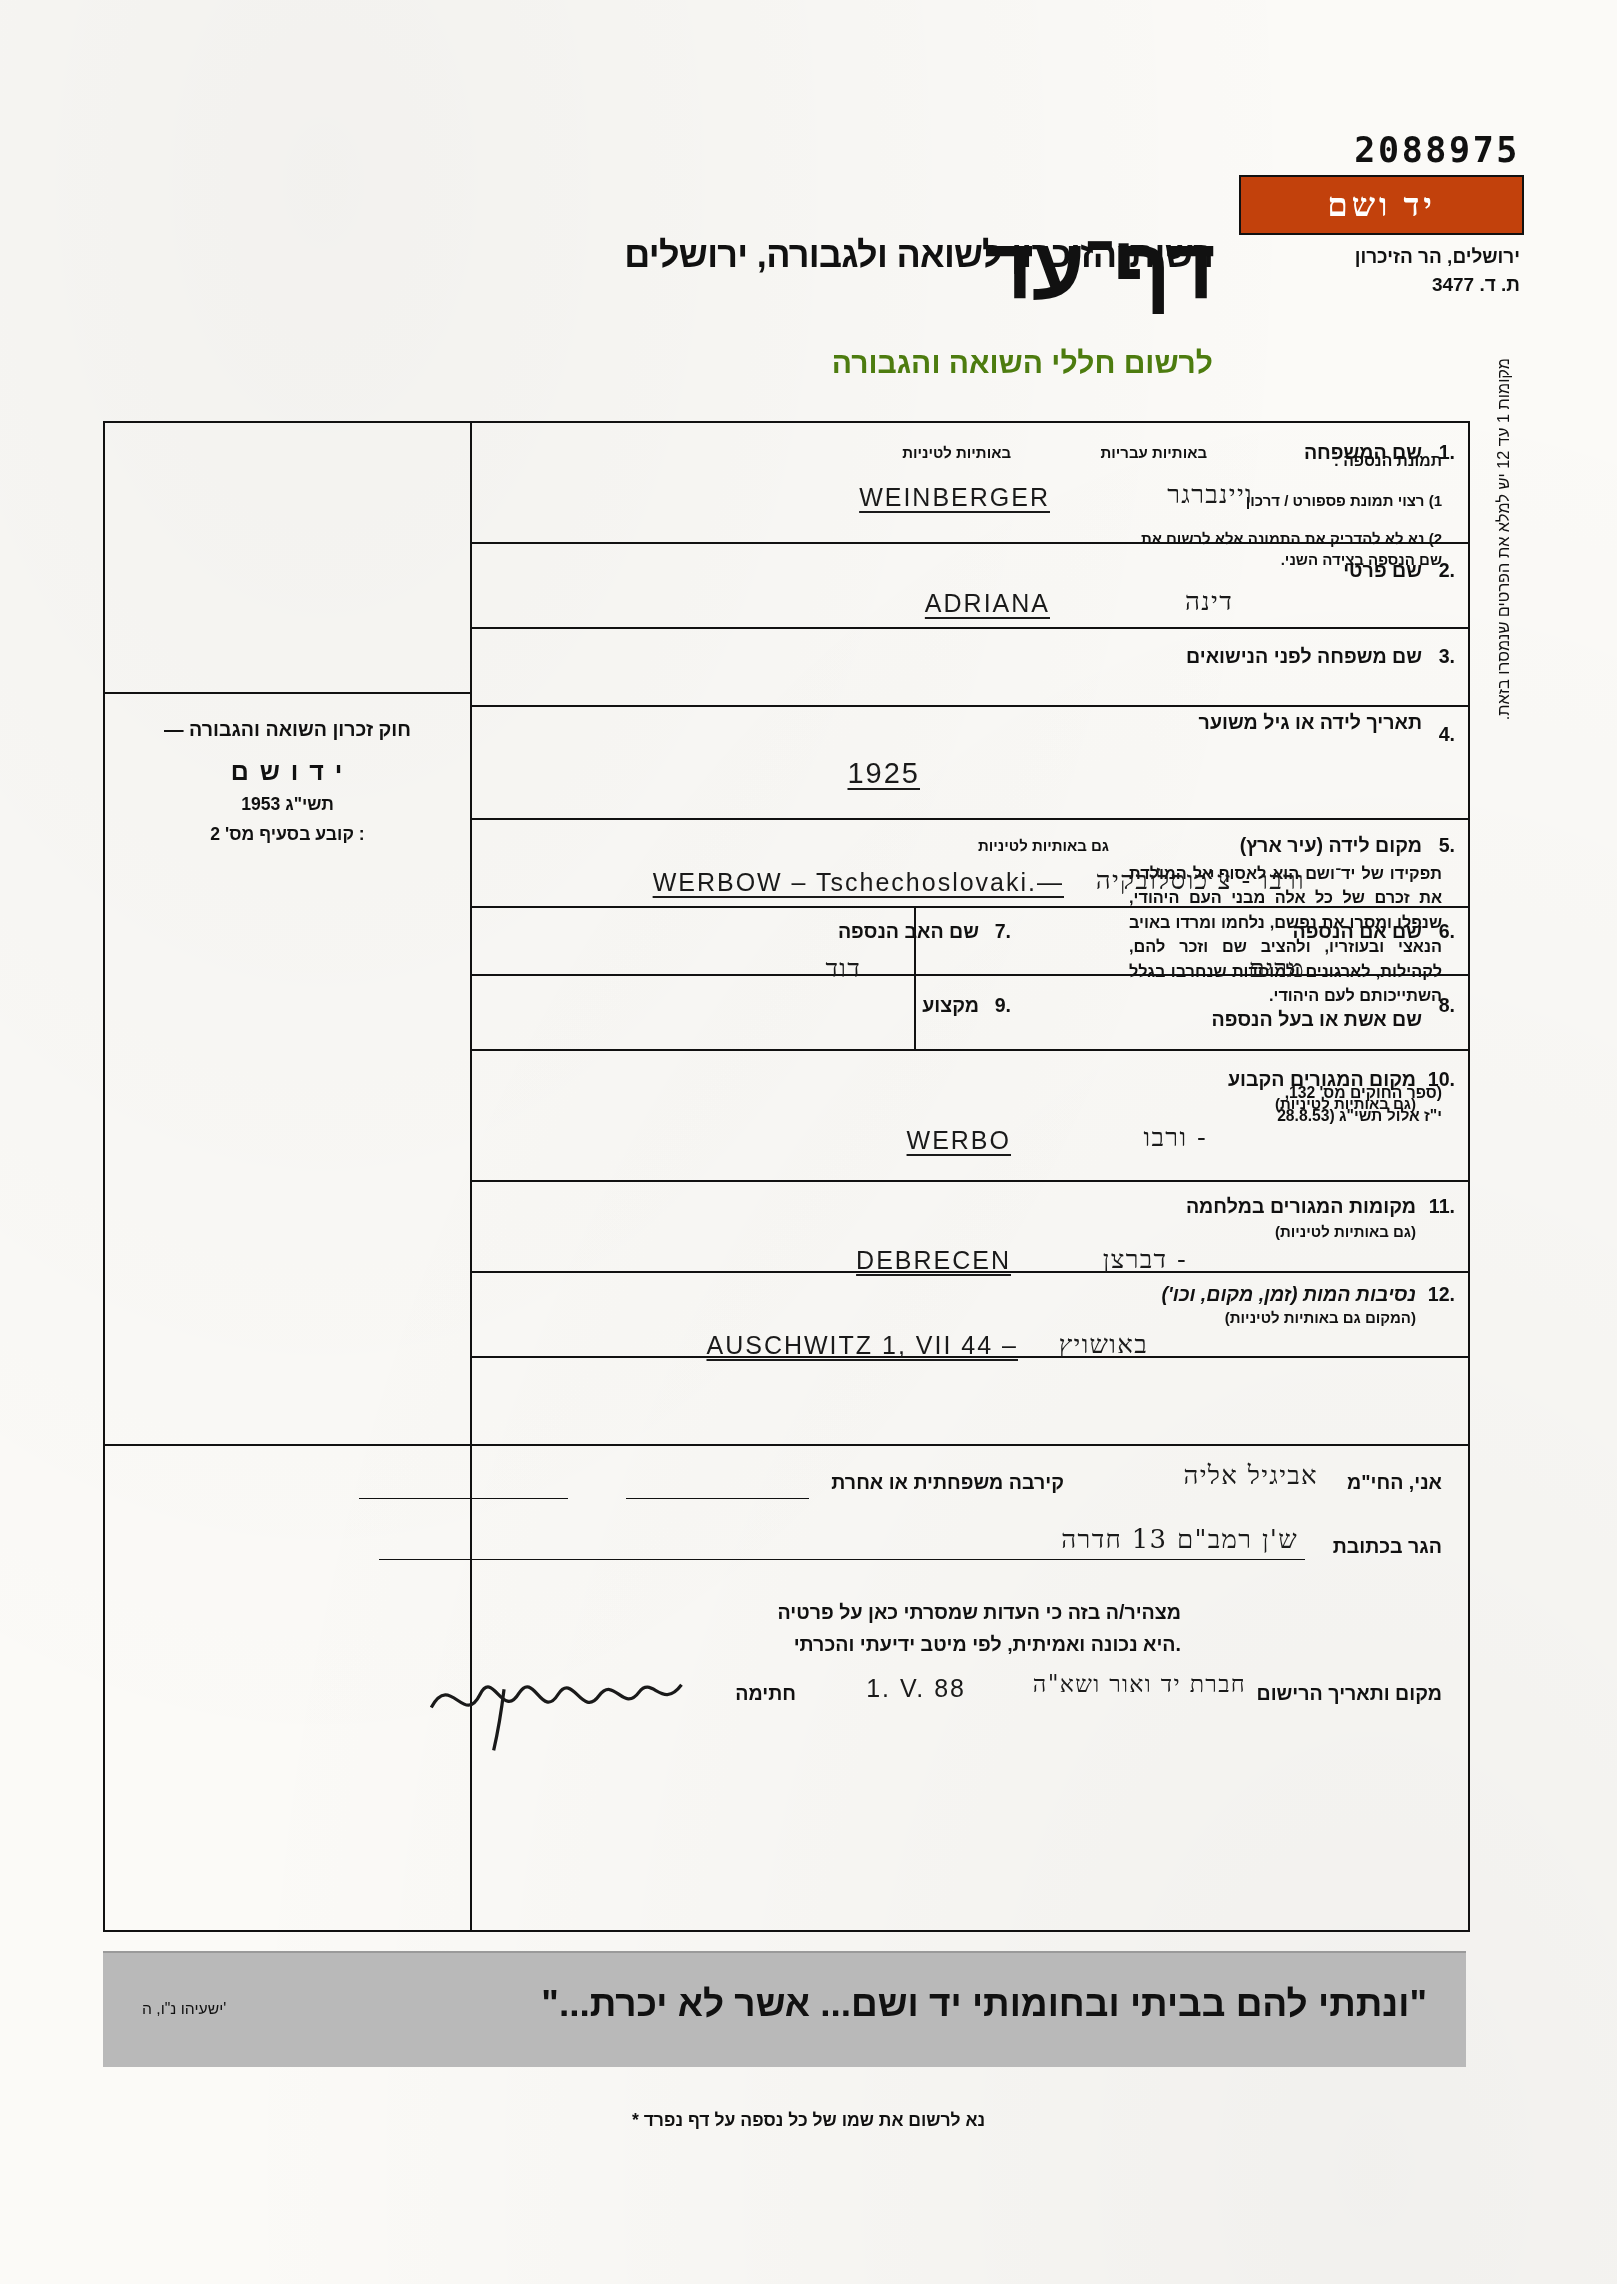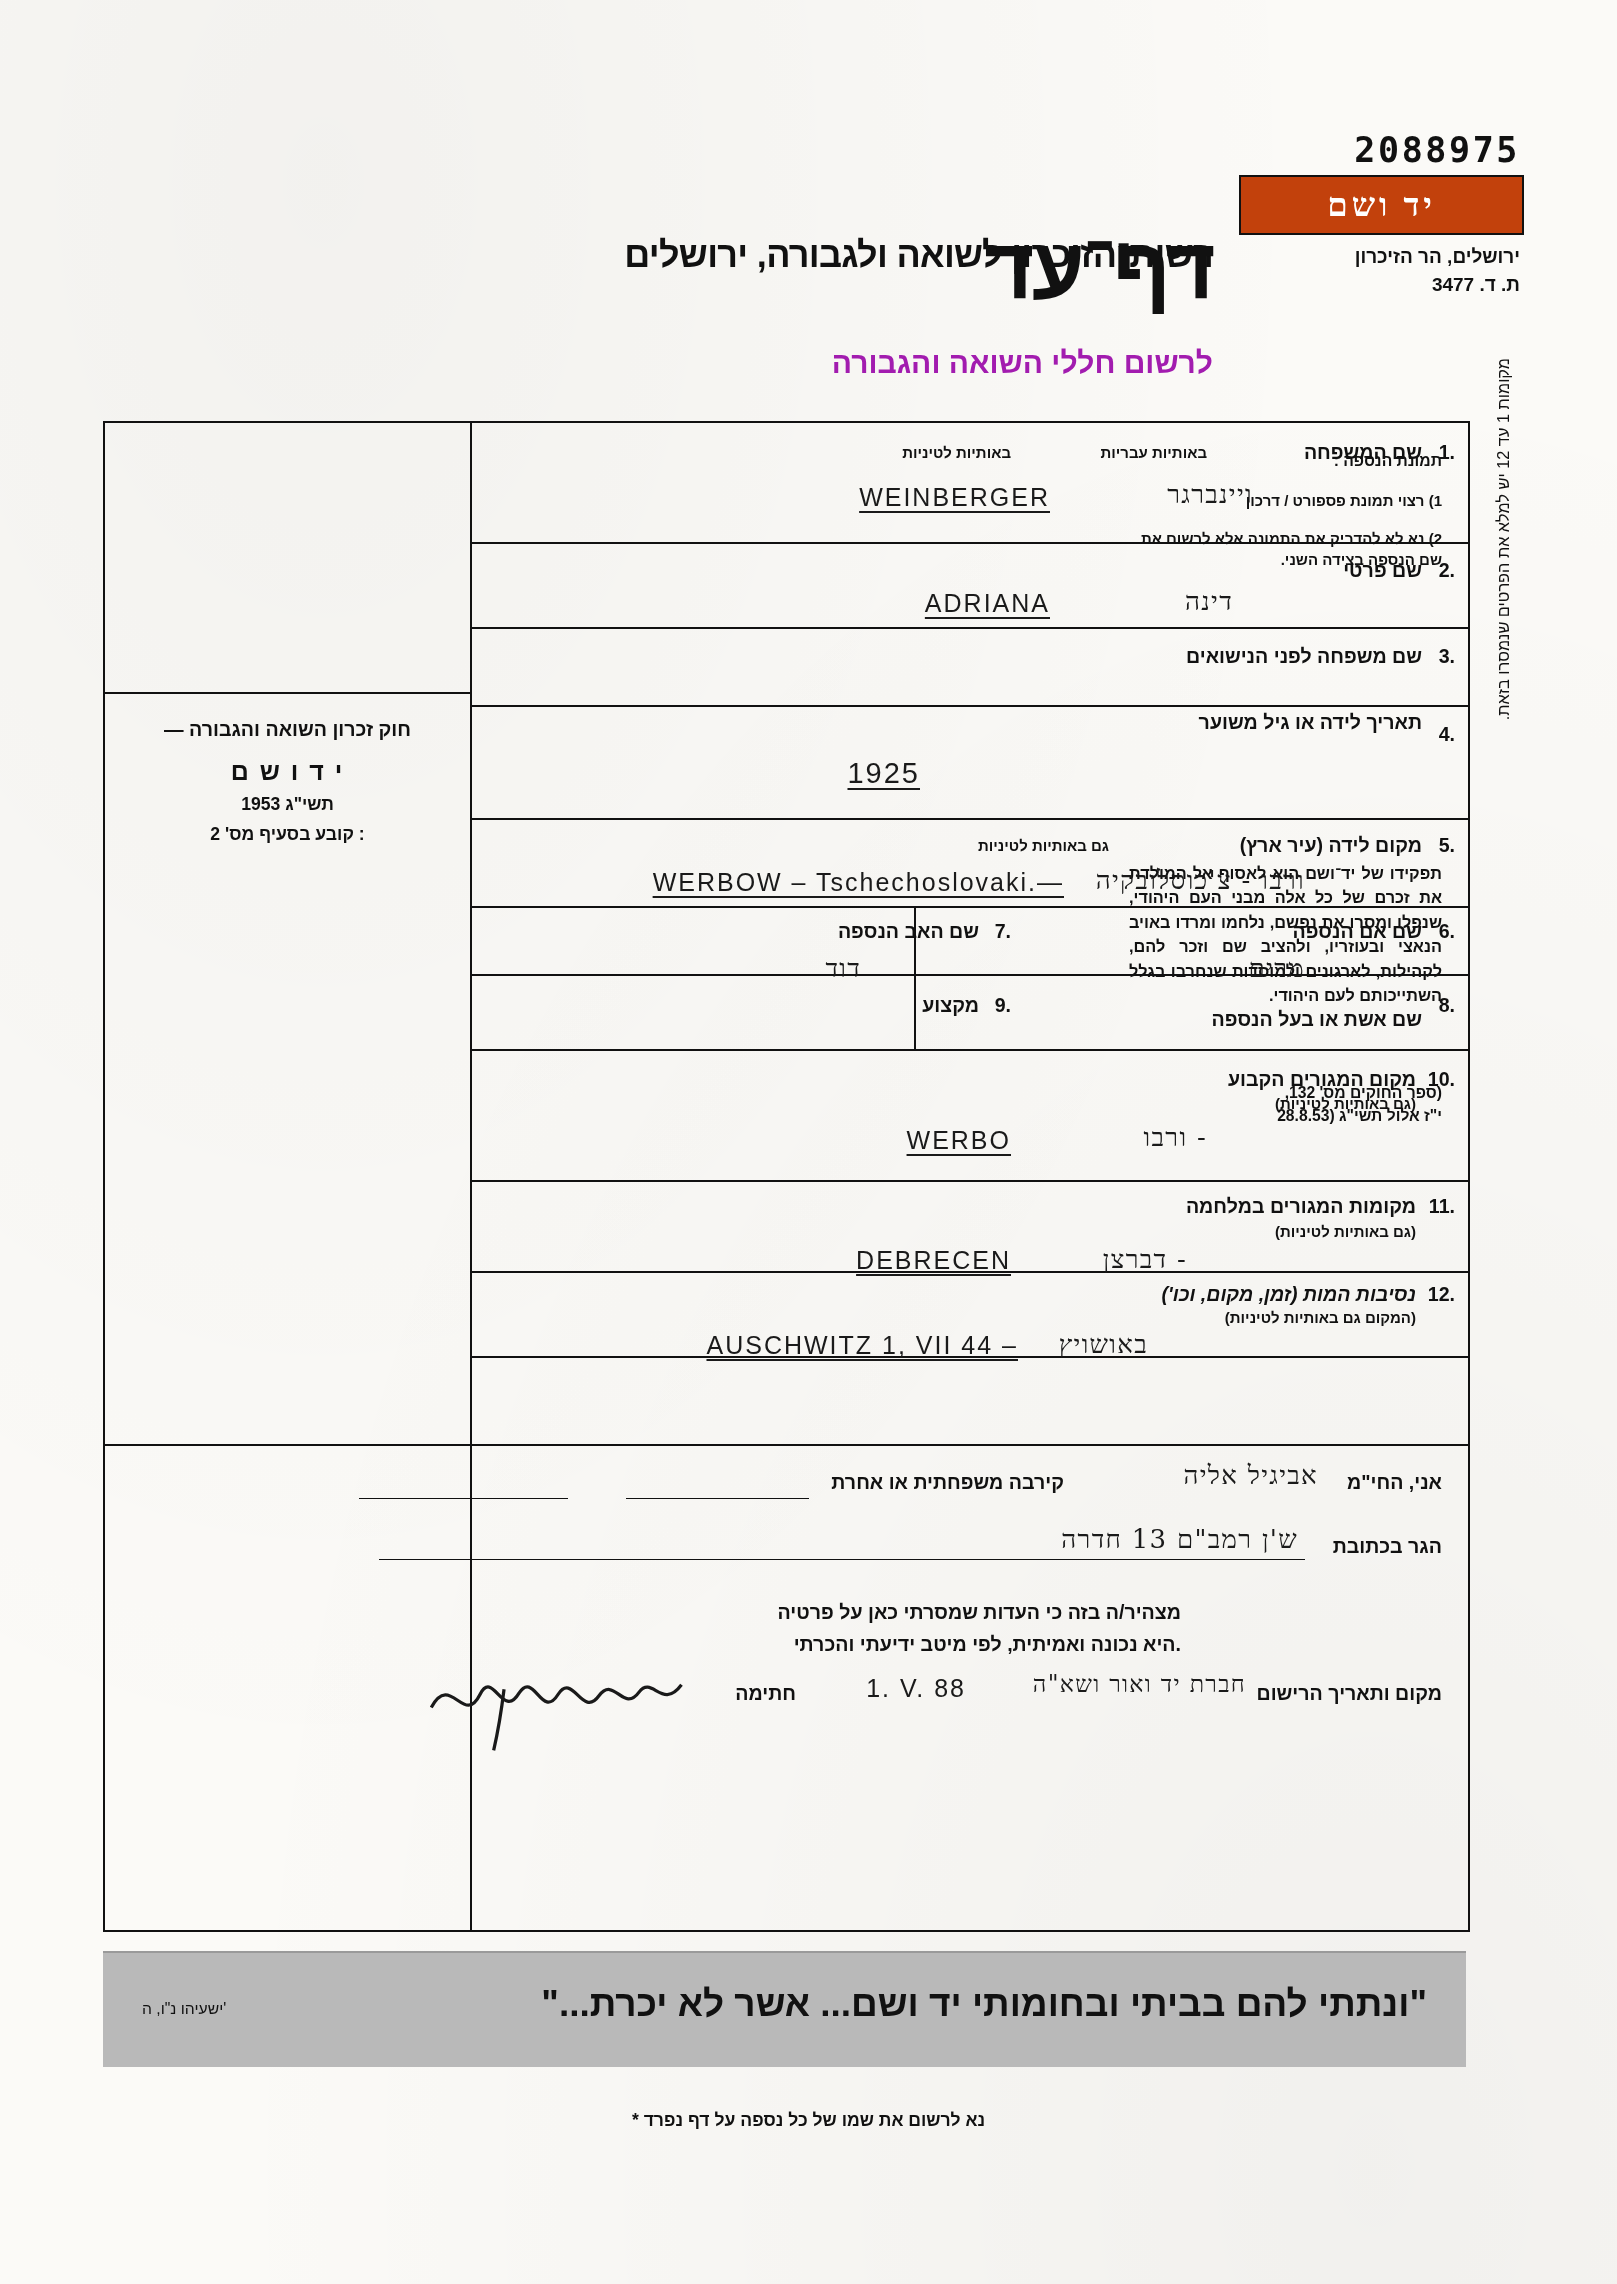--- a/index.html
+++ b/index.html
@@ -50,21 +50,21 @@
     white-space:nowrap;
     margin-top:45px;
   }
   .bigtitle{
     position:absolute;top:225px;right:404px;
     font-size:86px;font-weight:700;letter-spacing:-2.6px;line-height:1;color:#111;
     width:496px;text-align:right;
   }
   .subtitle{
     position:absolute;top:346px;right:404px;
-    font-size:30px;font-weight:700;color:#a21caf;width:587px;text-align:right;
+    font-size:30px;font-weight:700;color:#4d7c0f;width:587px;text-align:right;
   }
   
   .frame{
     position:absolute;left:103px;top:421px;
     width:1363px;height:1507px;
     border:2px solid #111;
   }
   .vline{
     position:absolute;top:0;bottom:0;width:2px;background:#111;
   }

